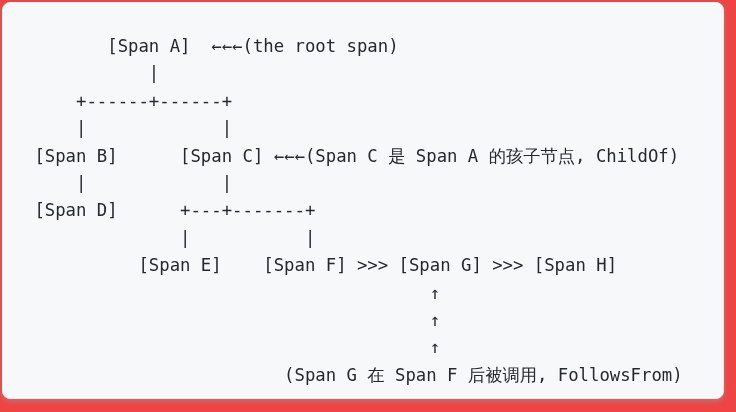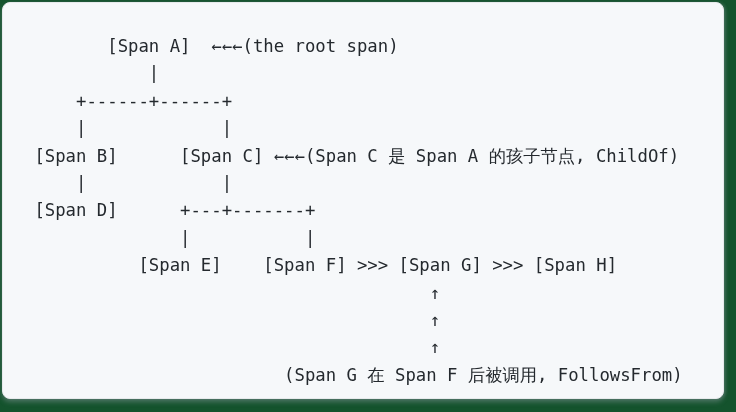--- a/index.html
+++ b/index.html
@@ -8,21 +8,21 @@
     width: 736px;
     height: 412px;
     background: #ffffff;
     font-family: "DejaVu Sans Mono", "Liberation Mono", monospace;
   }
   .page {
     position: relative;
     width: 736px;
     height: 412px;
     overflow: hidden;
-    background: #14532d;
+    background: #ef4444;
   }
   .code-block {
     position: absolute;
     left: 2px;
     top: 2px;
     width: 722px;
     height: 397px;
     box-sizing: border-box;
     background: #f6f8fa;
     border: 1px solid #e7eaec;

